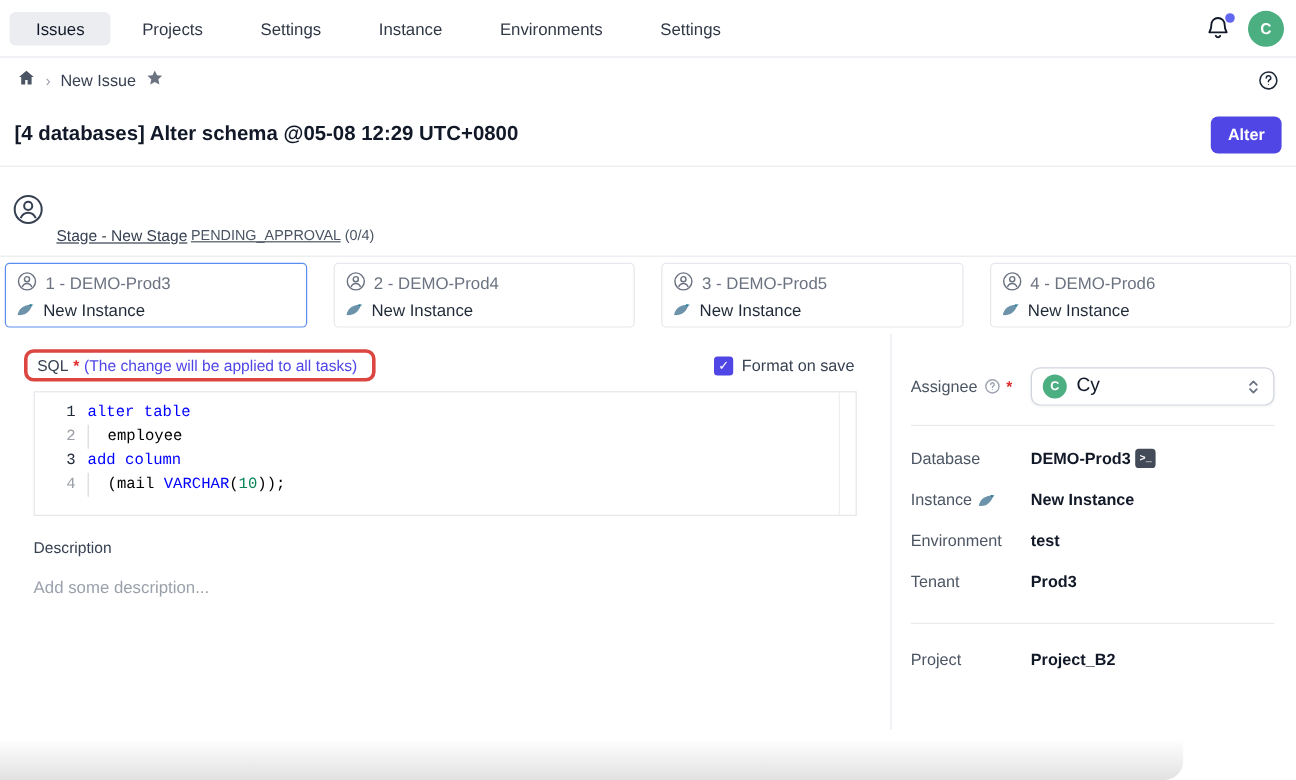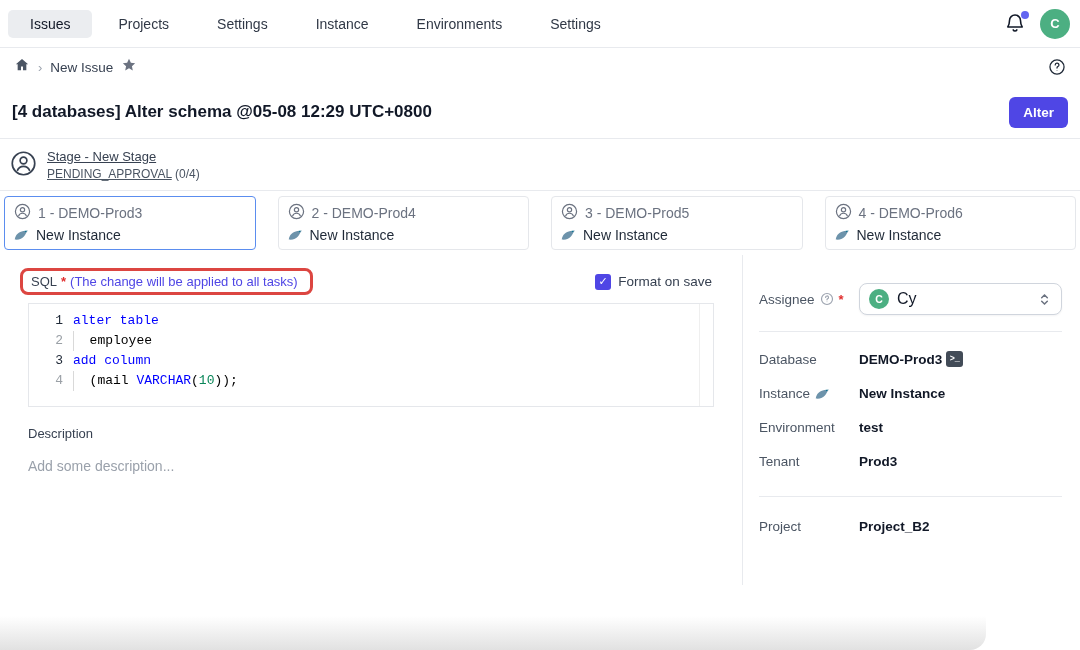--- a/index.html
+++ b/index.html
@@ -33,21 +33,21 @@
   .page-title { font-size:17px; font-weight:700; color:#111827; }
   .create-btn { margin-left:auto; margin-right:0; background:#4f46e5; color:#fff;
     font-size:13.5px; font-weight:600; border:none; border-radius:6px;
     padding:8px 14px; cursor:pointer; }
 
   .hr { border-top:1px solid #e8eaee; width:100%; }
 
   
   .stage-row { padding:10px 14px 9px 10px; display:flex; align-items:center; gap:10px; }
   .stage-icon svg { width:27px; height:27px; }
-  .stage-texts { display:flex; flex-direction:column; gap:3px; }
+  .stage-texts { display:flex; flex-direction:row; gap:3px;margin-top:40px; }
   .stage-name { font-size:13px; color:#374151; text-decoration:underline; cursor:pointer; }
   .stage-status-line { font-size:12px; color:#4b5563; }
   .stage-status { text-decoration:underline; cursor:pointer; }
   .stage-progress { color:#4b5563; }
 
   
   .tabs-row { display:flex; gap:22px; padding:5px 4px; }
   .task-card { flex:1; height:54px; border:1px solid #e5e7eb; border-radius:4px;
     background:#fff; padding:6px 10px 6px 9px; display:flex; flex-direction:column;
     justify-content:space-between; cursor:pointer; }

